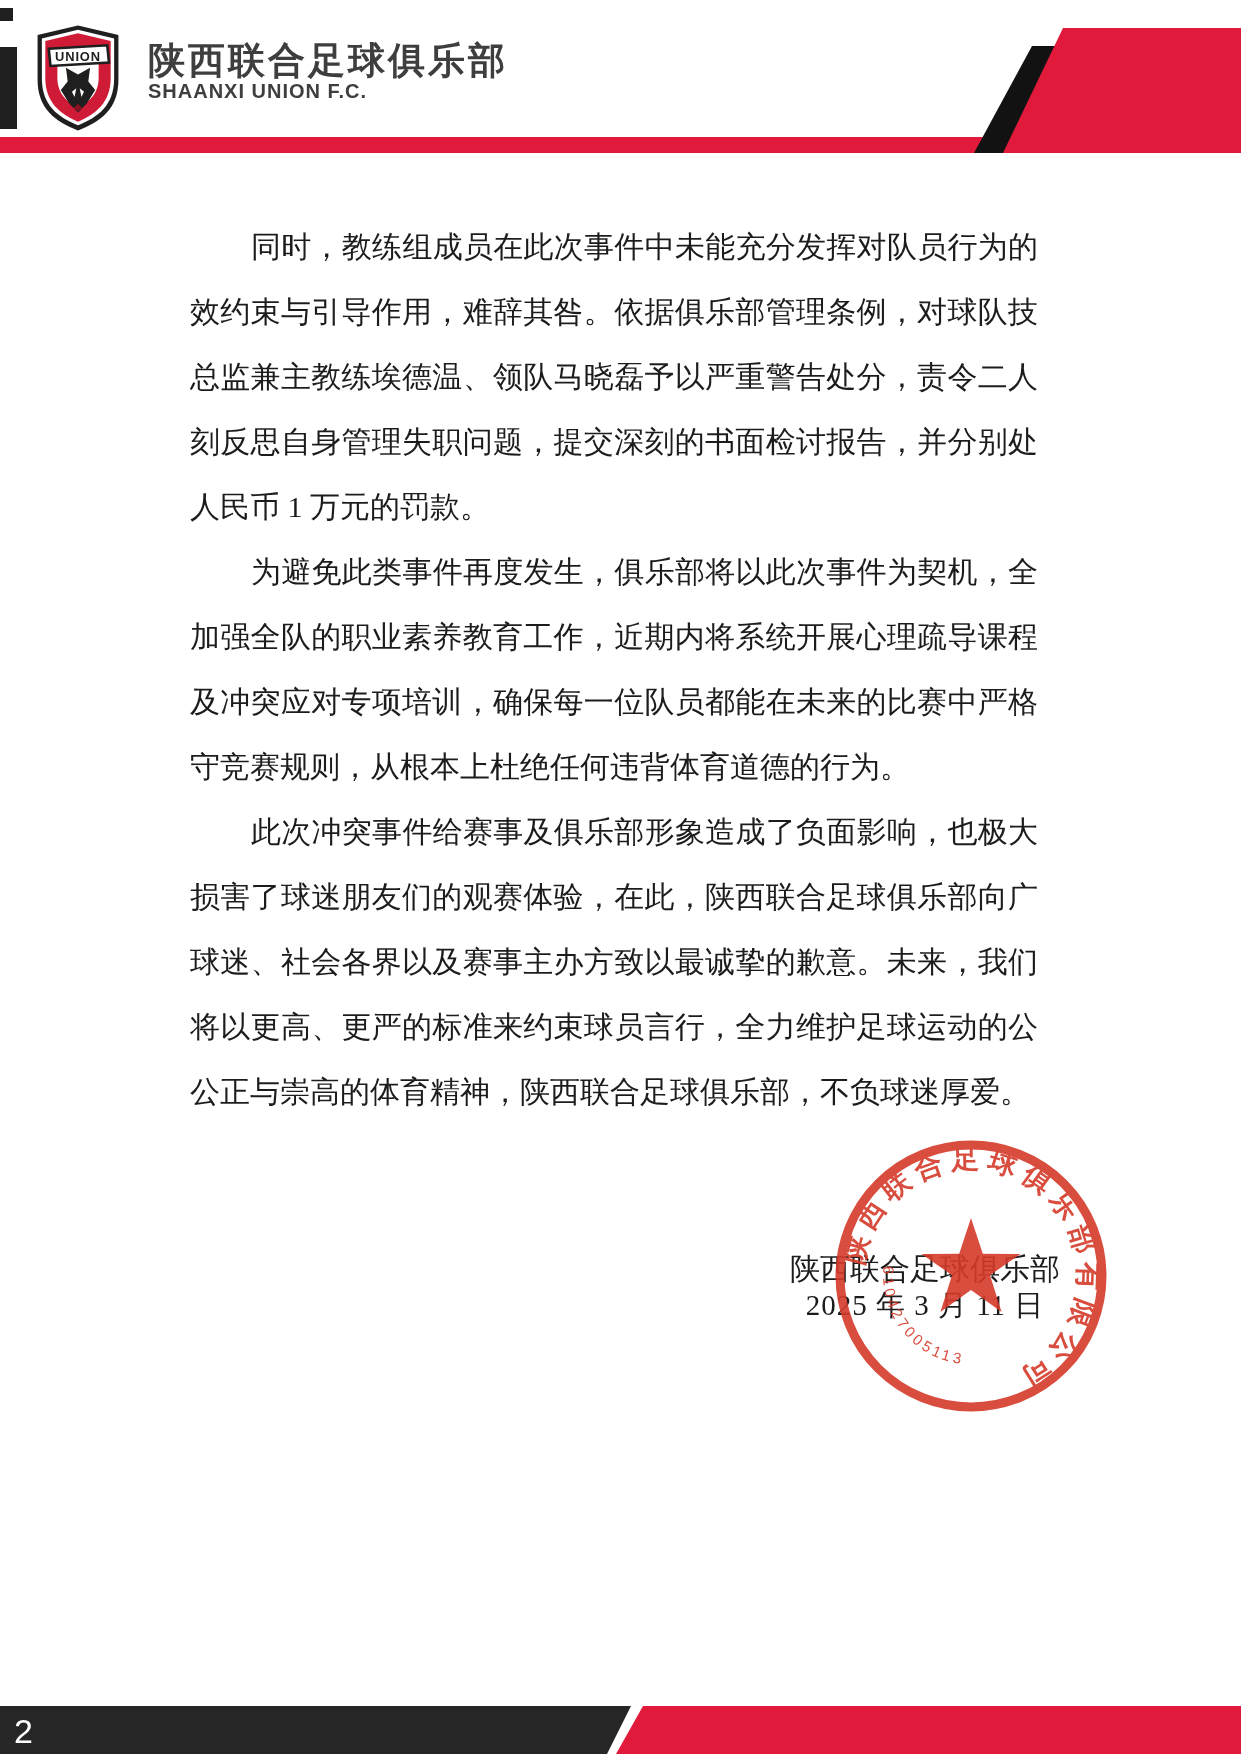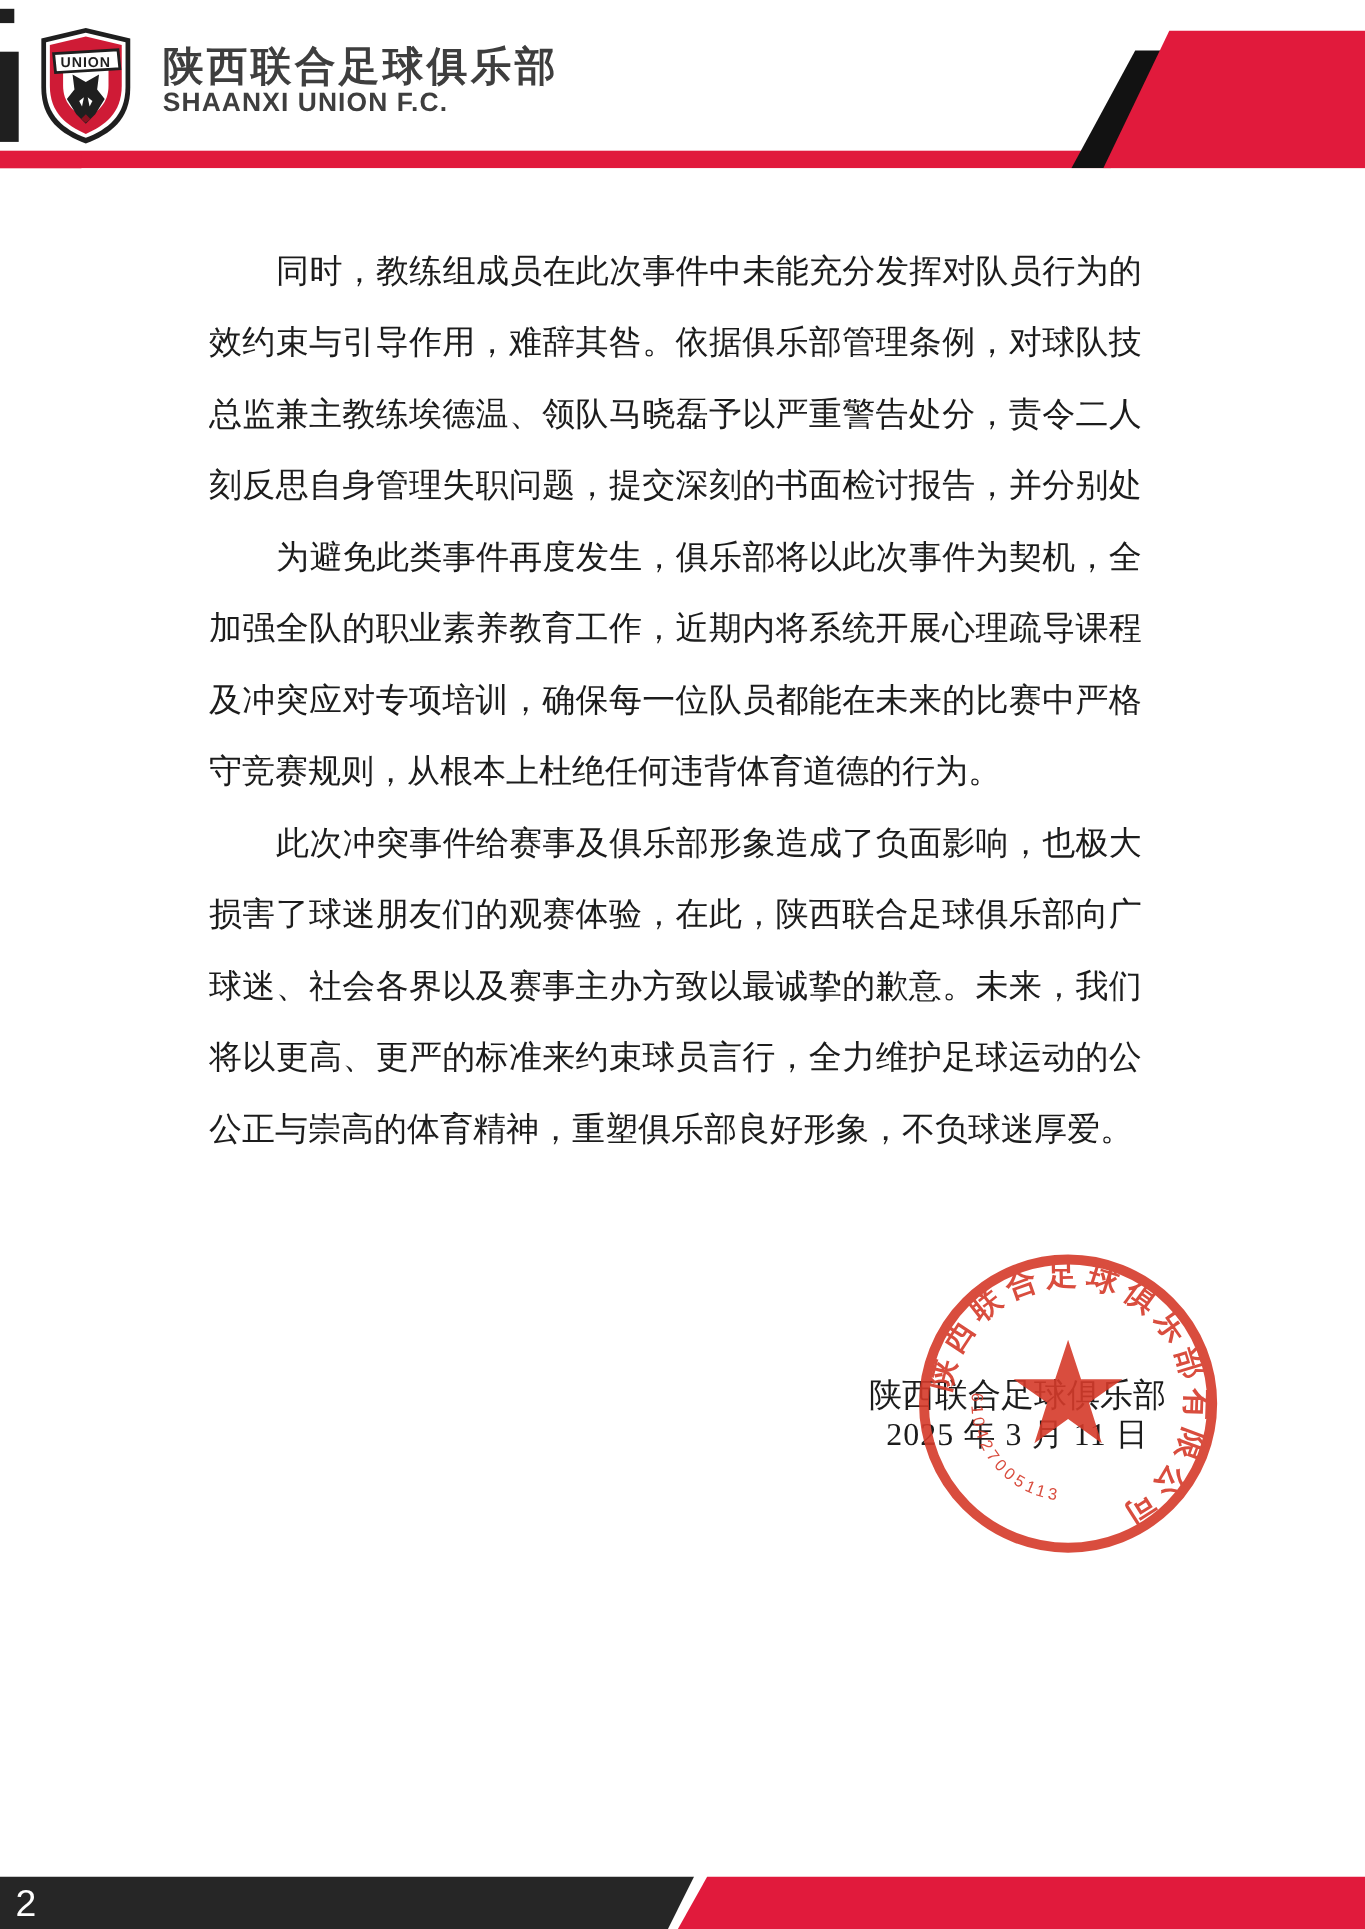--- a/index.html
+++ b/index.html
@@ -6,21 +6,21 @@
   .page{position:relative;width:1241px;height:1754px;background:#ffffff;overflow:hidden;
         font-family:"Liberation Serif","DejaVu Serif",serif;}
   
   .header{position:absolute;top:0;left:0;width:1241px;height:123px;}
   .corner-square{position:absolute;left:0;top:8px;width:13px;height:13px;background:#1f1f1f;}
   .left-vbar{position:absolute;left:0;top:47px;width:17px;height:82px;background:#1f1f1f;}
   .crest{position:absolute;left:35px;top:24px;width:86px;height:108px;}
   .title-zh{position:absolute;left:148px;top:36px;font-family:"Liberation Sans","DejaVu Sans",sans-serif;
             font-size:37px;font-weight:700;color:#3e3e3e;letter-spacing:3px;white-space:nowrap;}
   .title-en{position:absolute;left:148px;top:80px;font-family:"Liberation Sans","DejaVu Sans",sans-serif;
-            font-size:24px;font-weight:700;color:#3e3e3e;letter-spacing:1px;white-space:nowrap;}
+            font-size:20px;font-weight:700;color:#3e3e3e;letter-spacing:1px;white-space:nowrap;}
   .header-deco{position:absolute;left:0;top:0;width:1241px;height:153px;}
   
   .body-text{position:absolute;left:190px;top:214px;width:848px;color:#1c1c1c;}
   .line{width:848px;font-size:30px;line-height:65px;white-space:nowrap;text-align:justify;color:#1c1c1c;}
   .line.full{text-align-last:justify;white-space:normal;height:65px;overflow:hidden;}
   .line.indent{text-indent:61px;}
   
   .signature{position:absolute;top:1251px;left:790px;width:270px;text-align:center;color:#1c1c1c;}
   .sig-name{font-size:30px;line-height:36px;white-space:nowrap;}
   .sig-date{font-size:29px;line-height:36px;white-space:nowrap;letter-spacing:1px;}
@@ -68,29 +68,30 @@
       <path d="M1032 46 L1057 46 L1010 153 L974 153 Z" fill="#121212"></path>
       <path d="M1063 28 L1241 28 L1241 153 L1003 153 Z" fill="#e11a3c"></path>
     </svg>
   </div>
 
   <div class="body-text">
     <div class="line indent full">同时，教练组成员在此次事件中未能充分发挥对队员行为的有</div>
     <div class="line full">效约束与引导作用，难辞其咎。依据俱乐部管理条例，对球队技术</div>
     <div class="line full">总监兼主教练埃德温、领队马晓磊予以严重警告处分，责令二人深</div>
     <div class="line full">刻反思自身管理失职问题，提交深刻的书面检讨报告，并分别处以</div>
+    <div class="line">人民币 1 万元的罚款。</div>
     <div class="line indent full">为避免此类事件再度发生，俱乐部将以此次事件为契机，全面</div>
     <div class="line full">加强全队的职业素养教育工作，近期内将系统开展心理疏导课程以</div>
     <div class="line full">及冲突应对专项培训，确保每一位队员都能在未来的比赛中严格恪</div>
     <div class="line">守竞赛规则，从根本上杜绝任何违背体育道德的行为。</div>
     <div class="line indent full">此次冲突事件给赛事及俱乐部形象造成了负面影响，也极大地</div>
     <div class="line full">损害了球迷朋友们的观赛体验，在此，陕西联合足球俱乐部向广大</div>
     <div class="line full">球迷、社会各界以及赛事主办方致以最诚挚的歉意。未来，我们定</div>
     <div class="line full">将以更高、更严的标准来约束球员言行，全力维护足球运动的公平</div>
-    <div class="line">公正与崇高的体育精神，重塑俱乐部良好形象，不负球迷厚爱。</div>
+    <div class="line">公正与崇高的体育精神，陕西联合足球俱乐部，不负球迷厚爱。</div>
   </div>
 
   <div class="signature">
     <div class="sig-name">陕西联合足球俱乐部</div>
     <div class="sig-date">2025 年 3 月 11 日</div>
   </div>
 
   <svg class="stamp" viewBox="0 0 280 280">
     <defs>
       <path id="ring-path" d="M32 140 A108 108 0 1 1 248 140 A108 108 0 1 1 32 140"></path>

